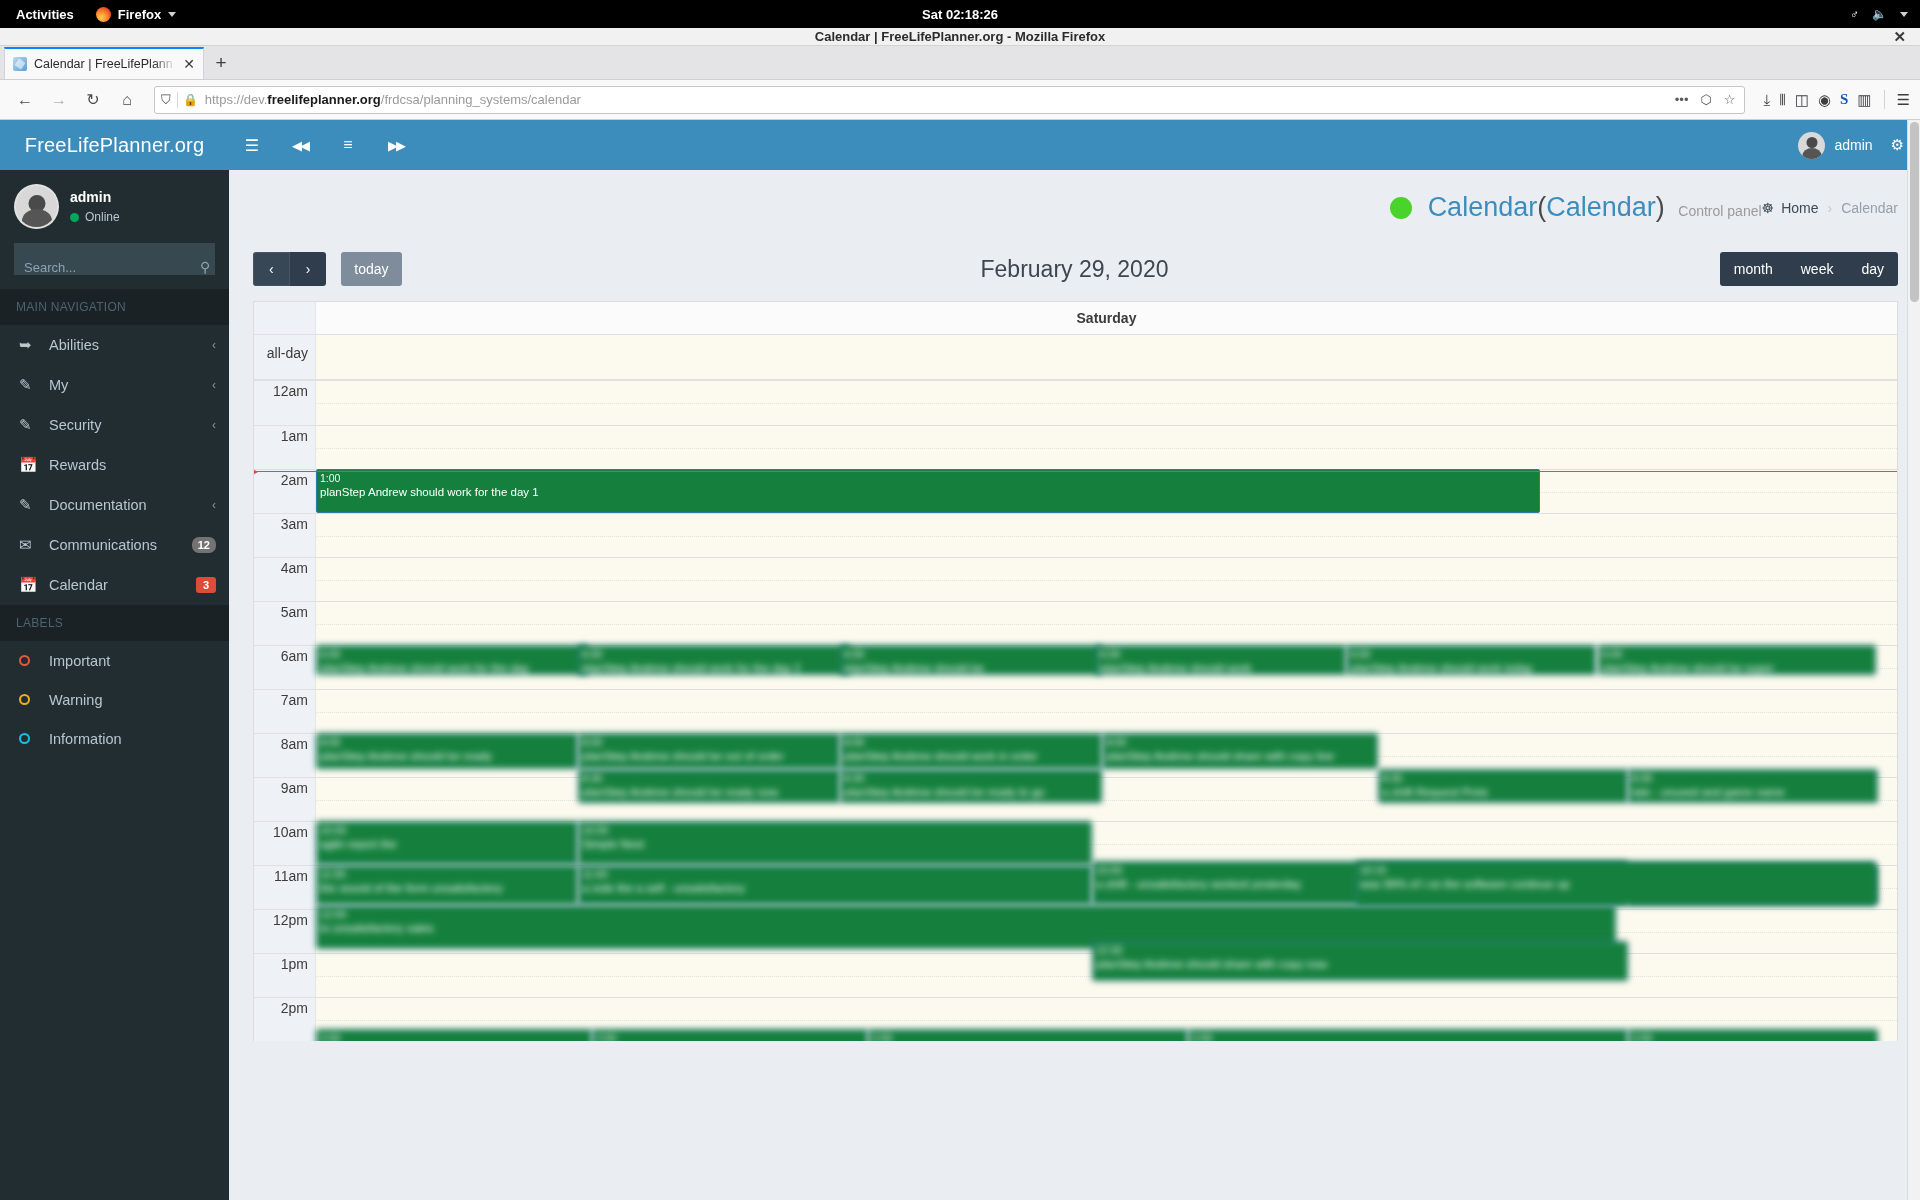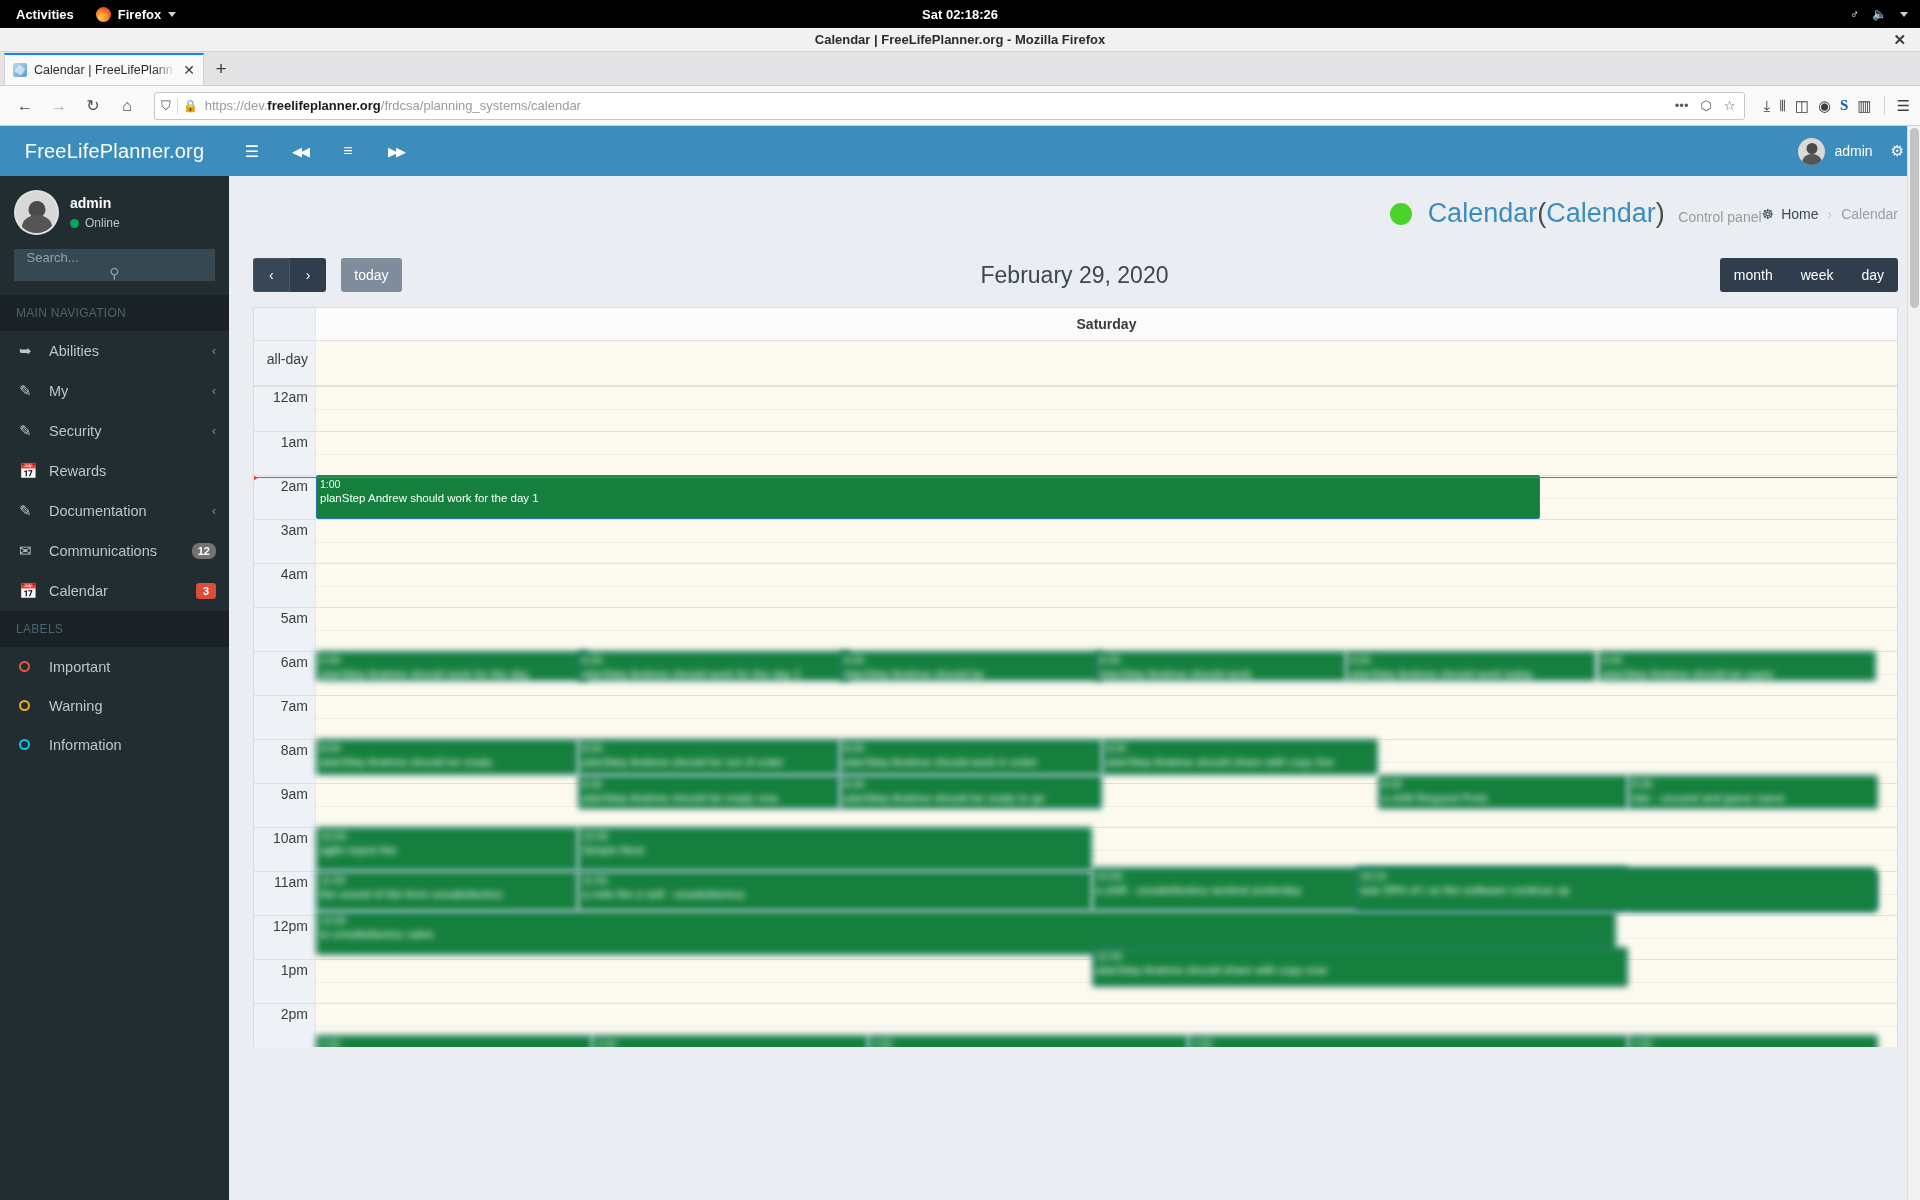--- a/index.html
+++ b/index.html
@@ -31,21 +31,21 @@
   }
   .gnome-right {
     position: absolute; right: 12px; display: flex; align-items: center; gap: 13px;
     font-size: 12px;
   }
 
   
   .ff-window { height: 1172px; background: #f9f9fa; display: flex; flex-direction: column; }
 
   .ff-titlebar {
-    height: 24px; background: #f1f1f1; border-bottom: 1px solid #d4d4d4;
+    height: 18px; background: #f1f1f1; border-bottom: 1px solid #d4d4d4;
     display: flex; align-items: center; justify-content: center; position: relative;
     font-size: 13px; font-weight: bold; color: #2b2b2b;
   }
   .ff-close {
     position: absolute; right: 14px; font-size: 15px; color: #3b3b3b;
     line-height: 1; cursor: default;
   }
 
   .ff-tabstrip {
     height: 34px; background: #e4e4e6; display: flex; align-items: flex-end;
@@ -132,21 +132,21 @@
   }
   .userinfo .uname { color: #ffffff; font-size: 14px; font-weight: bold; }
   .userinfo .ustatus {
     color: #b8c7ce; font-size: 12px; margin-top: 5px;
     display: flex; align-items: center; gap: 6px;
   }
   .dot-online { width: 9px; height: 9px; border-radius: 50%; background: #00a65a; display: inline-block; }
 
   .searchbox {
     margin: 4px 14px 14px 14px; height: 32px; background: #374850;
-    display: flex; align-items: center; padding: 0 10px; flex-direction: column;
+    display: flex; align-items: flex-end; padding: 0 10px;
   }
   .searchbox input {
     flex: 1; background: transparent; border: none; outline: none;
     color: #ffffff; font-size: 13px; font-family: "Liberation Sans", sans-serif;
   }
   .searchbox input::placeholder { color: #8aa4b1; }
   .searchbox .s-ico { color: #8aa4b1; font-size: 14px; }
 
   .nav-header {
     color: #4b646f; font-size: 12px; padding: 11px 16px 11px 16px;

